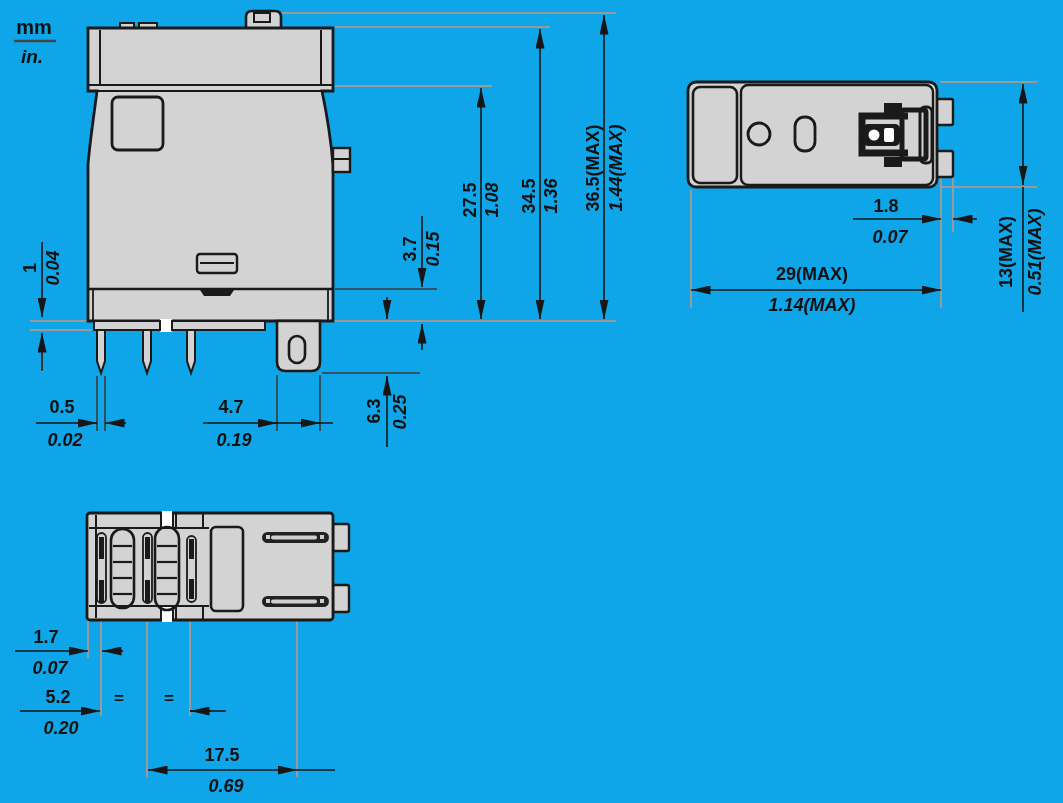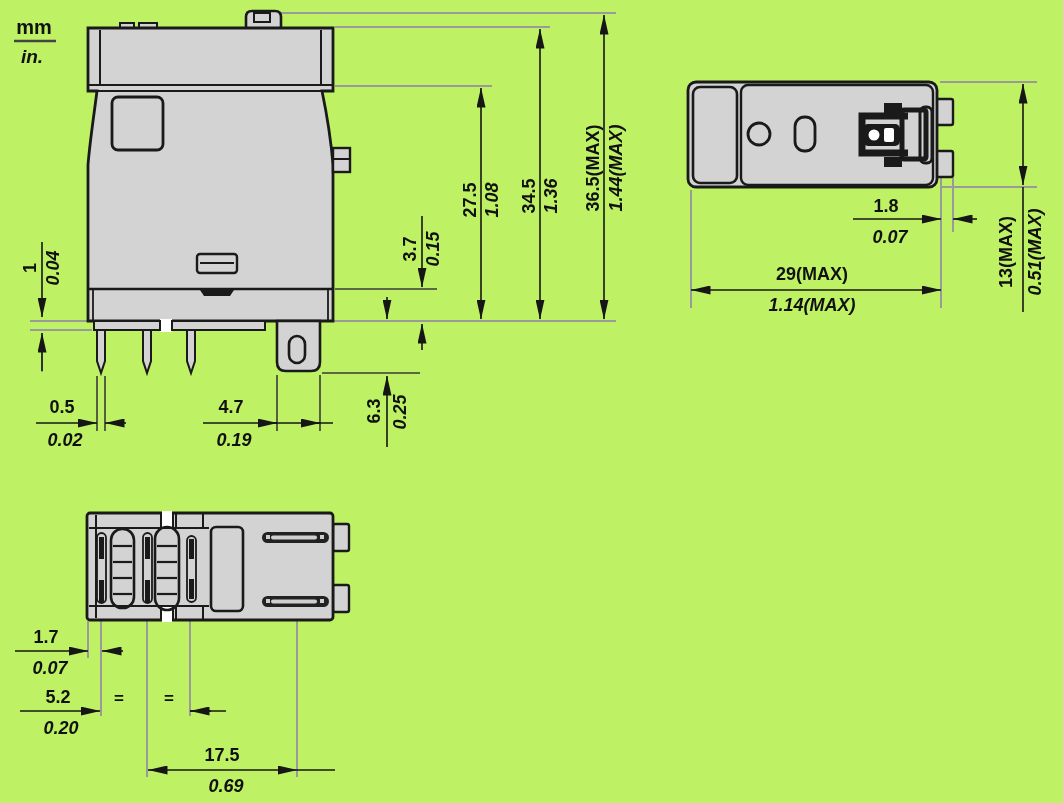--- a/index.html
+++ b/index.html
@@ -1,16 +1,16 @@
 <!DOCTYPE html>
 <html><head>
 <meta charset="utf-8">
 <style>
   html,body{margin:0;padding:0;background:#fff;}
-  .stage{position:relative;width:1063px;height:803px;background:#bef264;overflow:hidden;}
+  .stage{position:relative;width:1063px;height:803px;background:#0ea5e9;overflow:hidden;}
   svg{position:absolute;left:0;top:0;}
   text{font-family:"Liberation Sans","DejaVu Sans",sans-serif;fill:#111;}
   .dm{font-weight:bold;font-size:18px;}
   .di{font-weight:bold;font-style:italic;font-size:18px;}
   .eq{font-weight:bold;font-size:17px;}
   .legend-mm{font-weight:bold;font-size:20px;}
   .legend-in{font-weight:bold;font-style:italic;font-size:19px;}
   .outline{stroke:#1a1a1a;fill:none;}
   .fillbody{fill:#d3d3d3;stroke:#1a1a1a;}
   .ext{stroke:#9a9a9a;stroke-width:2;fill:none;}

